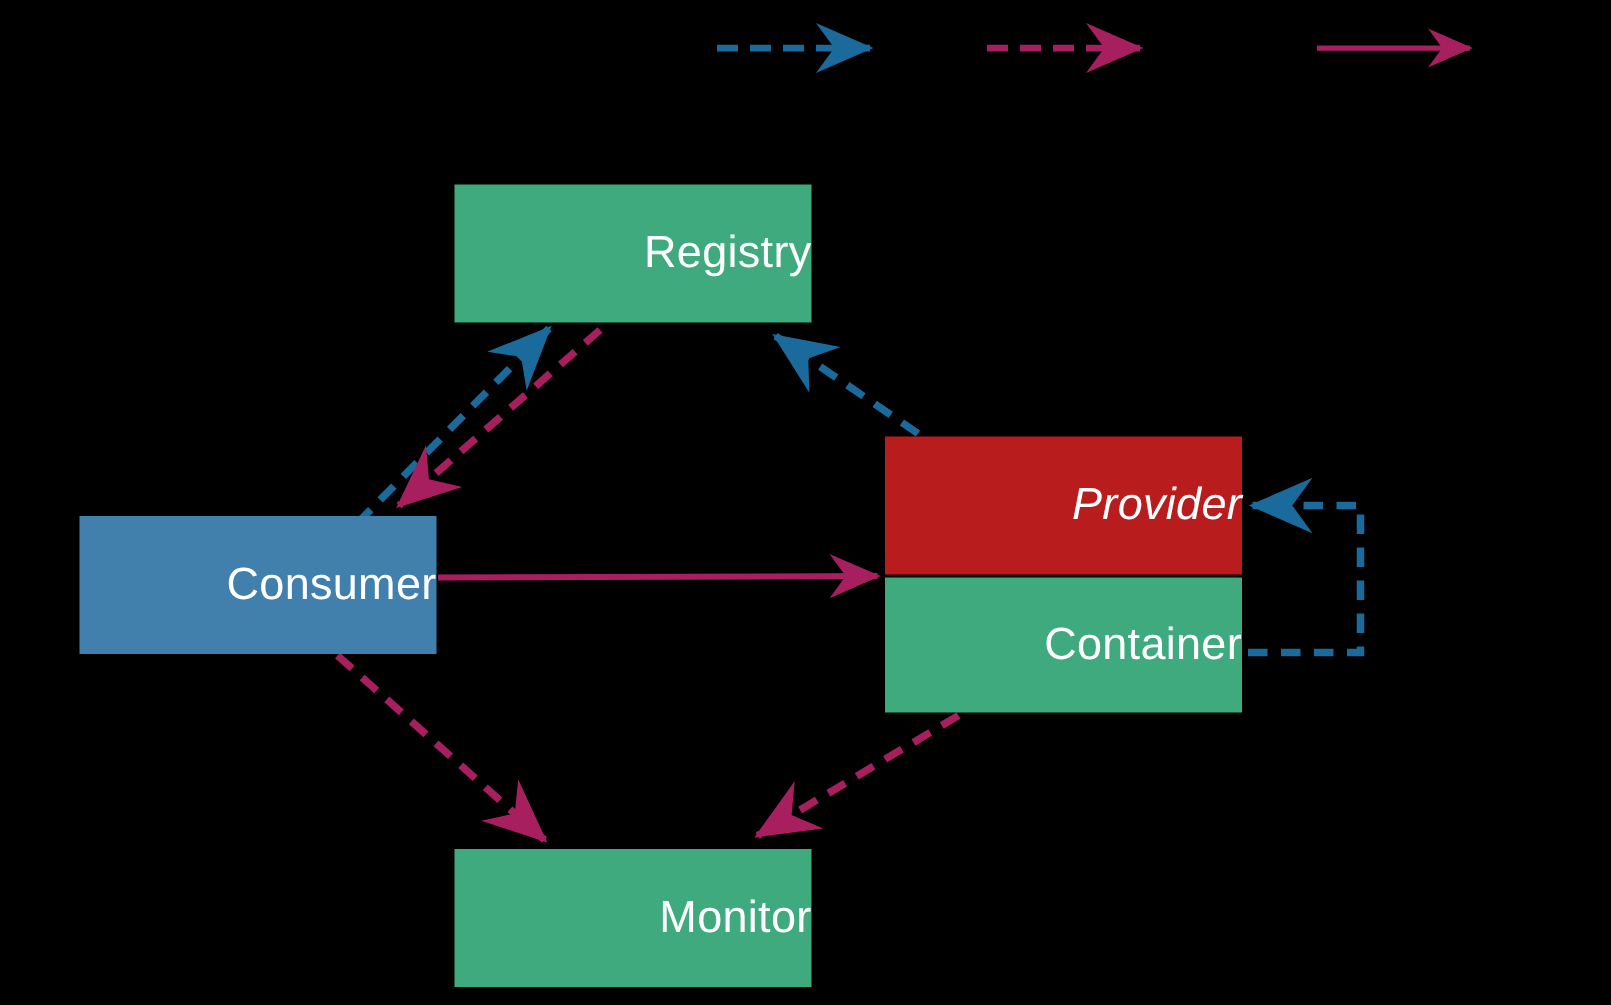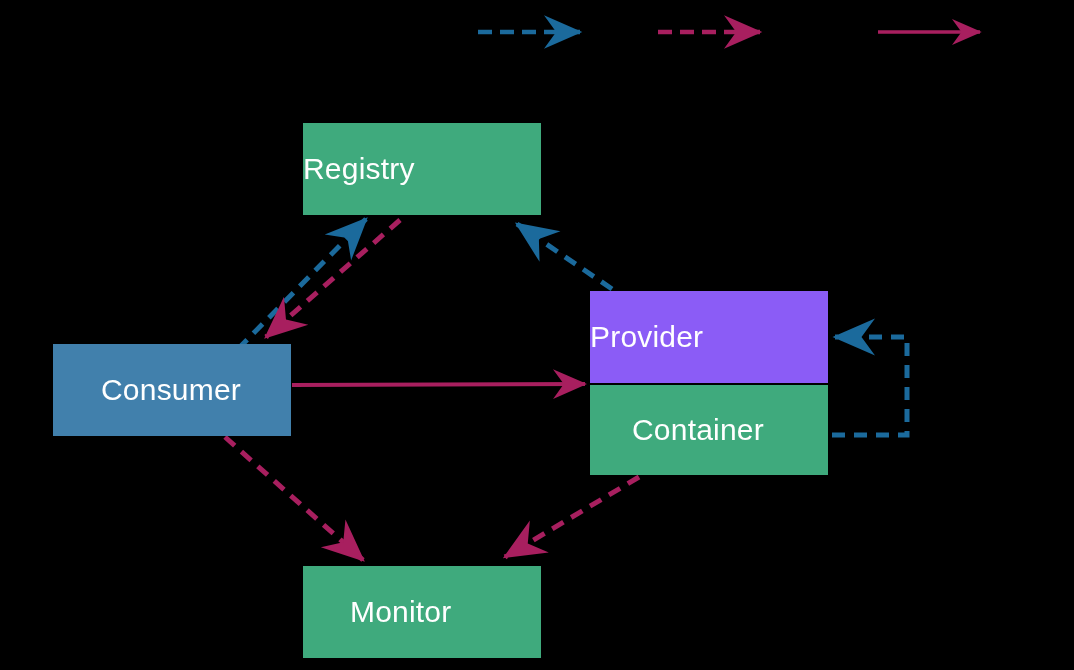--- a/index.html
+++ b/index.html
@@ -23,21 +23,21 @@
     left: 0;
     top: 0;
     width: 1074px;
     height: 670px;
     pointer-events: none;
   }
   .node {
     position: absolute;
     display: flex;
     align-items: center;
-    justify-content: flex-start;
+    justify-content: flex-end;
     color: #ffffff;
     font-size: 30px;
     font-weight: 400;
     letter-spacing: 0.2px;
     line-height: 1;
     box-sizing: border-box;
     user-select: none;
   }
   .node-registry {
     left: 303px;  top: 123px;  width: 238px; height: 92px;
@@ -87,21 +87,21 @@
   </svg>
 
   <div class="node node-registry" style="left: 303px; top: 123px; width: 238px; height: 92px; background: rgb(63, 170, 125);">
     <span>Registry</span>
   </div>
 
   <div class="node node-consumer" style="left: 53px; top: 344px; width: 238px; height: 92px; background: rgb(65, 128, 172);">
     <span>Consumer</span>
   </div>
 
-  <div class="node node-provider" style="left: 590px; top: 291px; width: 238px; height: 92px; background: #8b5cf6;">
+  <div class="node node-provider" style="left: 590px; top: 291px; width: 238px; height: 92px; background: #b91c1c; font-style: italic;">
     <span>Provider</span>
   </div>
 
   <div class="node node-container" style="left: 590px; top: 385px; width: 238px; height: 90px; background: rgb(63, 170, 125);">
     <span>Container</span>
   </div>
 
   <div class="node node-monitor" style="left: 303px; top: 566px; width: 238px; height: 92px; background: rgb(63, 170, 125); padding-left: 47px;">
     <span>Monitor</span>
   </div>

